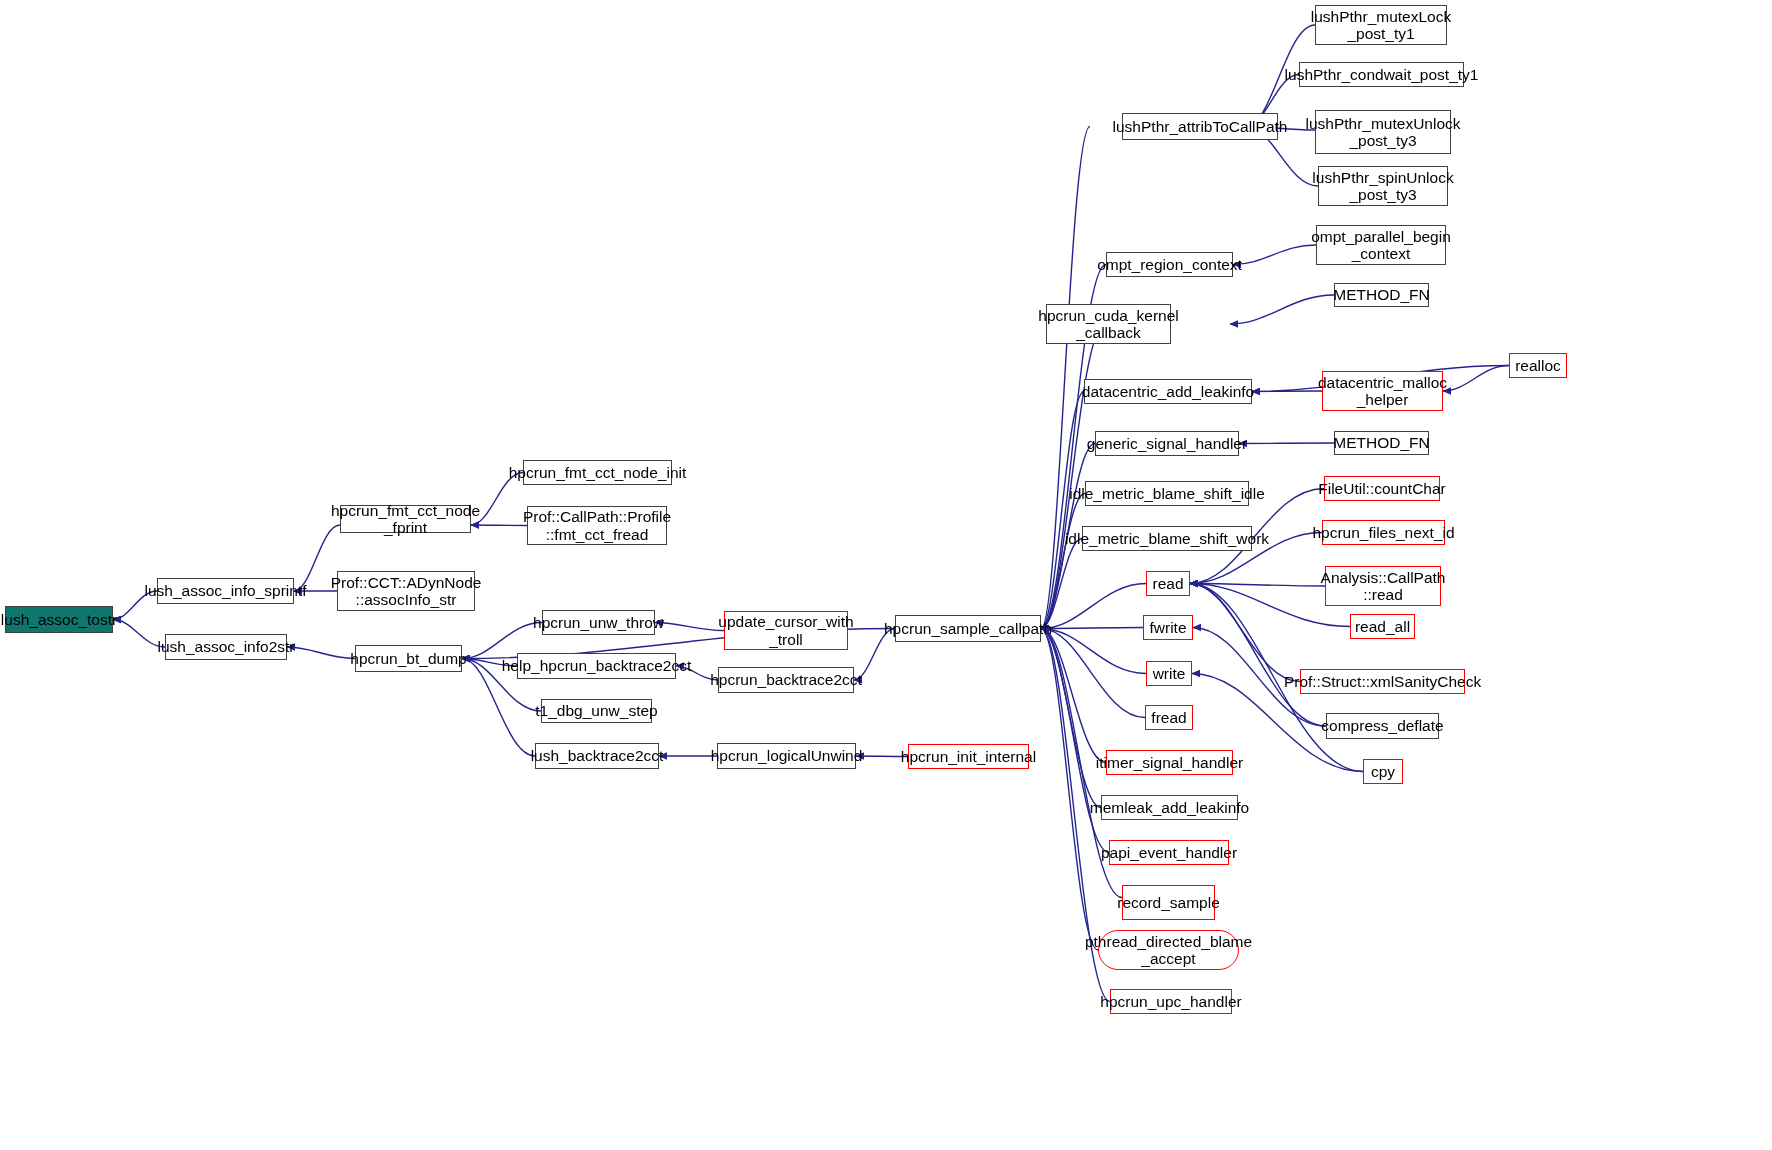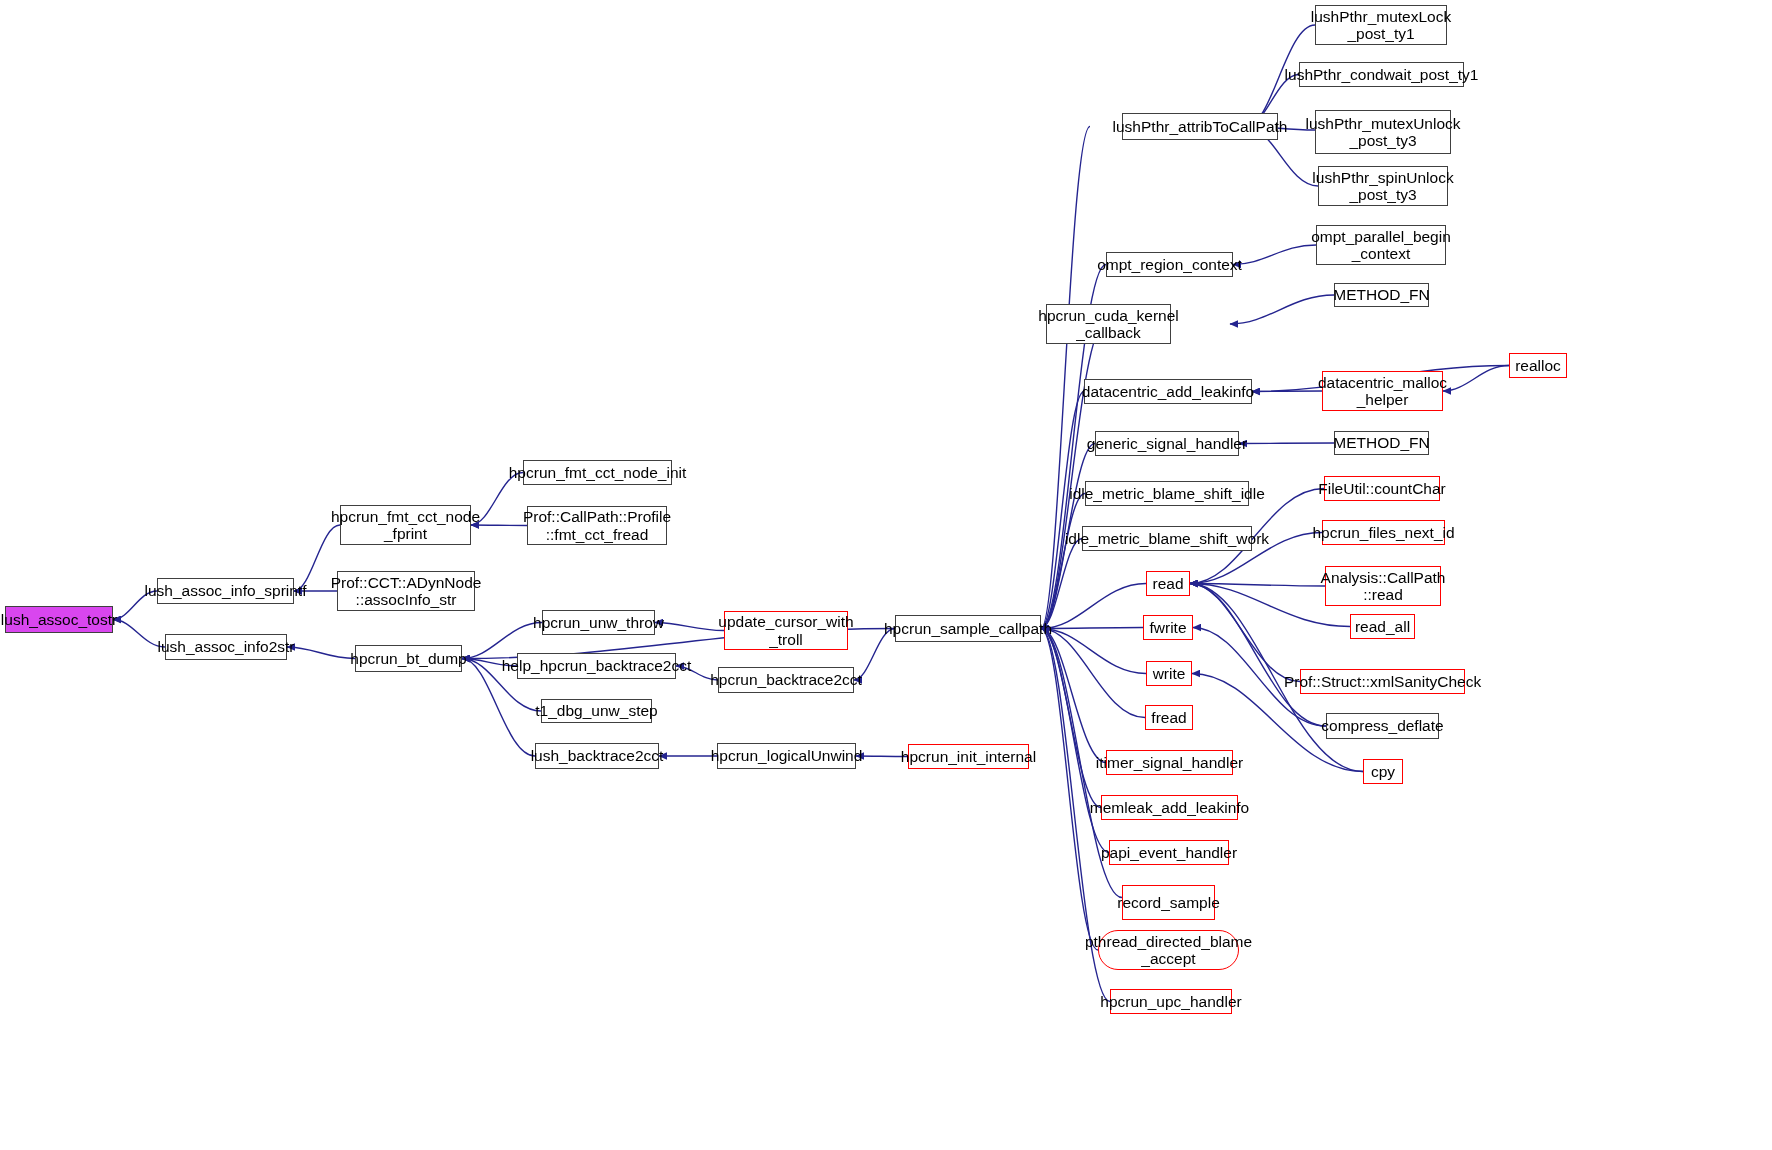--- a/index.html
+++ b/index.html
@@ -38,21 +38,21 @@
     border: 1px solid #404040;
     white-space: pre-line;
     padding: 0 2px;
     letter-spacing: 0px;
     z-index: 5;
   }
   .node.red {
     border: 1.6px solid #ff0000;
   }
   .node.root {
-    background: #d946ef;
+    background: #0f766e;
     border: 1.6px solid #404040;
   }
   .node.thick {
     border: 1.6px solid #404040;
   }
 </style>
 </head>
 <body>
 
 <div id="canvas">
@@ -115,21 +115,21 @@
         <path d="M 1326,726 C 1268.88,726 1241.68,583.5 1190,583.5" fill="none" stroke="#24248f" stroke-width="1.4" marker-end="url(#arrow)"></path>
         <path d="M 1363,771.5 C 1290.34,771.5 1255.74,583.5 1190,583.5" fill="none" stroke="#24248f" stroke-width="1.4" marker-end="url(#arrow)"></path>
         <path d="M 1326,726 C 1270.14,726 1243.54,627.5 1193,627.5" fill="none" stroke="#24248f" stroke-width="1.4" marker-end="url(#arrow)"></path>
         <path d="M 1363,771.5 C 1291.18,771.5 1256.98,673.5 1192,673.5" fill="none" stroke="#24248f" stroke-width="1.4" marker-end="url(#arrow)"></path>
       </g>
   </svg>
   <div id="node-layer">
       <div class="node root" style="left: 5px; top: 606px; width: 108px; height: 27px;">lush_assoc_tostr</div>
       <div class="node thick" style="left: 157px; top: 578px; width: 137px; height: 26px;">lush_assoc_info_sprintf</div>
       <div class="node thick" style="left: 165px; top: 634px; width: 122px; height: 26px;">lush_assoc_info2str</div>
-      <div class="node thick" style="left: 340px; top: 505px; width: 131px; height: 40px;">hpcrun_fmt_cct_node
+      <div class="node thick" style="left: 340px; top: 505px; width: 131px; height: 28px;">hpcrun_fmt_cct_node
 _fprint</div>
       <div class="node" style="left: 523px; top: 460px; width: 149px; height: 25px;">hpcrun_fmt_cct_node_init</div>
       <div class="node thick" style="left: 527px; top: 506px; width: 140px; height: 39px;">Prof::CallPath::Profile
 ::fmt_cct_fread</div>
       <div class="node thick" style="left: 337px; top: 571px; width: 138px; height: 40px;">Prof::CCT::ADynNode
 ::assocInfo_str</div>
       <div class="node thick" style="left: 355px; top: 645px; width: 107px; height: 27px;">hpcrun_bt_dump</div>
       <div class="node" style="left: 542px; top: 610px; width: 113px; height: 25px;">hpcrun_unw_throw</div>
       <div class="node red" style="left: 724px; top: 611px; width: 124px; height: 39px;">update_cursor_with
 _troll</div>

